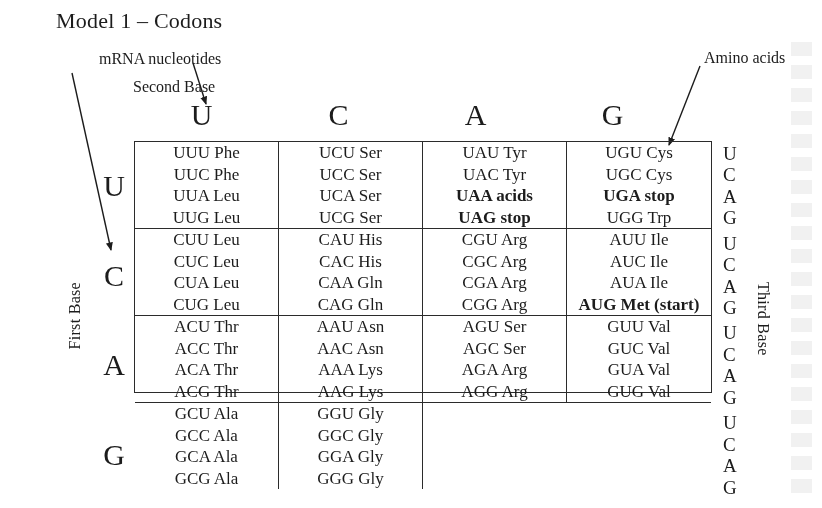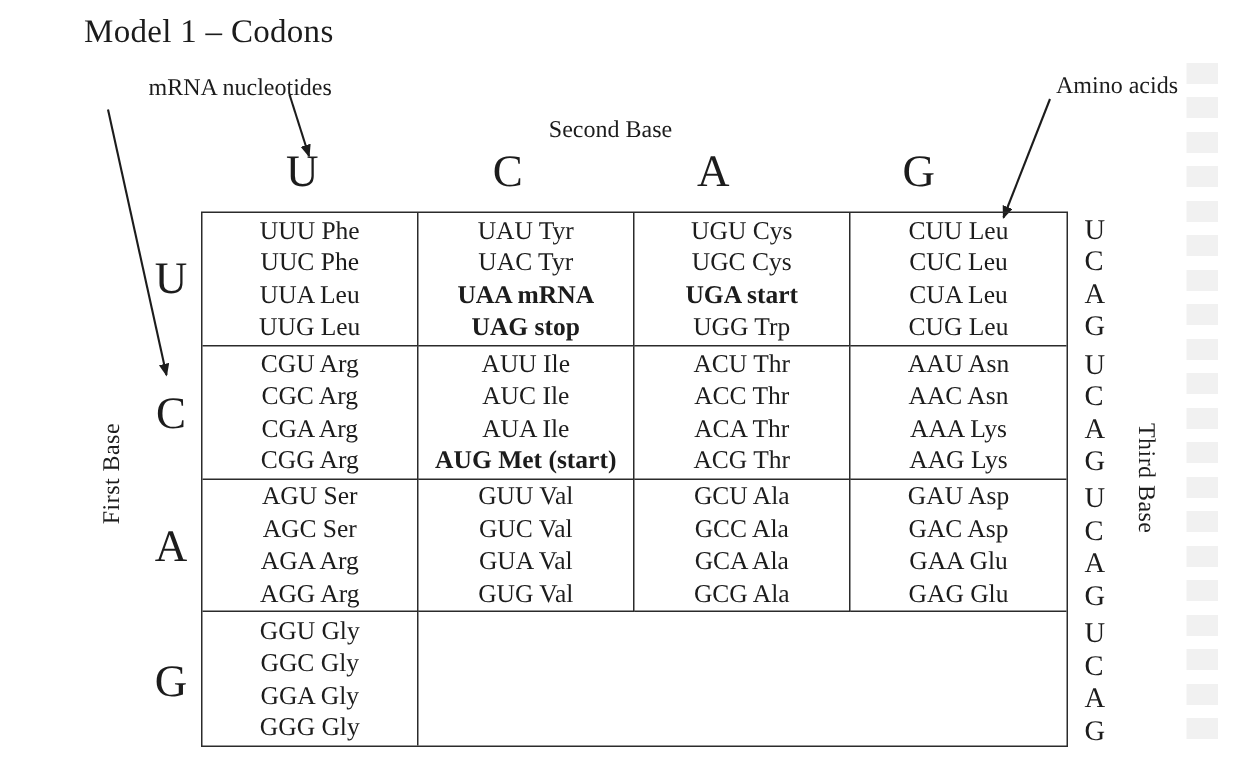--- a/index.html
+++ b/index.html
@@ -9,30 +9,30 @@
     font-family:"Liberation Serif","DejaVu Serif",serif;
   }
   .abs{position:absolute;}
   .page-title{
     left:56px;top:8px;font-size:22px;font-weight:normal;letter-spacing:.2px;
   }
   .annot{font-size:16px;}
   .mrna-label{left:55px;top:50px;margin-left:44px;}
   .amino-label{left:704px;top:49px;}
   .second-base-title{
-    left:133px;top:78px;width:548px;text-align:center;font-size:16px;
+    left:133px;top:78px;width:548px;text-align:left;font-size:16px;
   }
   .second-base-row{
     left:133px;top:98px;width:548px;height:36px;display:flex;
   }
   .second-base-row .hl{
     flex:1;text-align:center;font-size:30px;line-height:34px;
   }
   .codon-grid{
-    left:134px;top:141px;width:578px;height:357px;
+    left:134px;top:141px;width:578px;height:252px;
     border:1.5px solid #2b2b2b;box-sizing:border-box;
     display:grid;grid-template-columns:repeat(4,1fr);grid-template-rows:repeat(4,1fr);
   }
   .codon-cell{
     border-right:1.5px solid #2b2b2b;border-bottom:1.5px solid #2b2b2b;
     display:flex;flex-direction:column;justify-content:center;align-items:center;
     font-size:17px;line-height:21.5px;
   }
   .codon-cell:nth-child(4n){border-right:none;}
   .codon-cell:nth-child(n+13){border-bottom:none;}
@@ -100,38 +100,50 @@
   </div>
 
 <div class="abs codon-grid" id="codon-grid">
     <div class="codon-cell">
       <div>UUU Phe</div>
       <div>UUC Phe</div>
       <div>UUA Leu</div>
       <div>UUG Leu</div>
     </div>
     <div class="codon-cell">
+      <div>UCU Ser</div>
+      <div>UCC Ser</div>
+      <div>UCA Ser</div>
+      <div>UCG Ser</div>
+    </div>
+    <div class="codon-cell">
       <div>UAU Tyr</div>
       <div>UAC Tyr</div>
-      <div class="bold">UAA mRNA</div>
+      <div class="bold">UAA acids</div>
       <div class="bold">UAG stop</div>
     </div>
     <div class="codon-cell">
       <div>UGU Cys</div>
       <div>UGC Cys</div>
-      <div class="bold">UGA start</div>
+      <div class="bold">UGA stop</div>
       <div>UGG Trp</div>
     </div>
     <div class="codon-cell">
       <div>CUU Leu</div>
       <div>CUC Leu</div>
       <div>CUA Leu</div>
       <div>CUG Leu</div>
     </div>
     <div class="codon-cell">
+      <div>CAU His</div>
+      <div>CAC His</div>
+      <div>CAA Gln</div>
+      <div>CAG Gln</div>
+    </div>
+    <div class="codon-cell">
       <div>CGU Arg</div>
       <div>CGC Arg</div>
       <div>CGA Arg</div>
       <div>CGG Arg</div>
     </div>
     <div class="codon-cell">
       <div>AUU Ile</div>
       <div>AUC Ile</div>
       <div>AUA Ile</div>
       <div class="bold">AUG Met (start)</div>
@@ -160,26 +172,20 @@
       <div>GUA Val</div>
       <div>GUG Val</div>
     </div>
     <div class="codon-cell">
       <div>GCU Ala</div>
       <div>GCC Ala</div>
       <div>GCA Ala</div>
       <div>GCG Ala</div>
     </div>
     <div class="codon-cell">
-      <div>GAU Asp</div>
-      <div>GAC Asp</div>
-      <div>GAA Glu</div>
-      <div>GAG Glu</div>
-    </div>
-    <div class="codon-cell">
       <div>GGU Gly</div>
       <div>GGC Gly</div>
       <div>GGA Gly</div>
       <div>GGG Gly</div>
     </div>
   </div>
 
 <div class="abs third-base-letters" id="third-base-letters">
     <div class="blk">
       <div>U</div>

